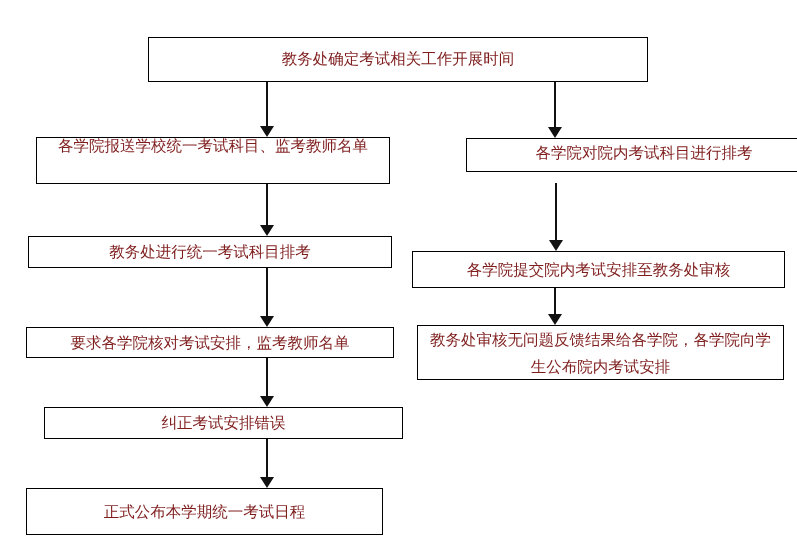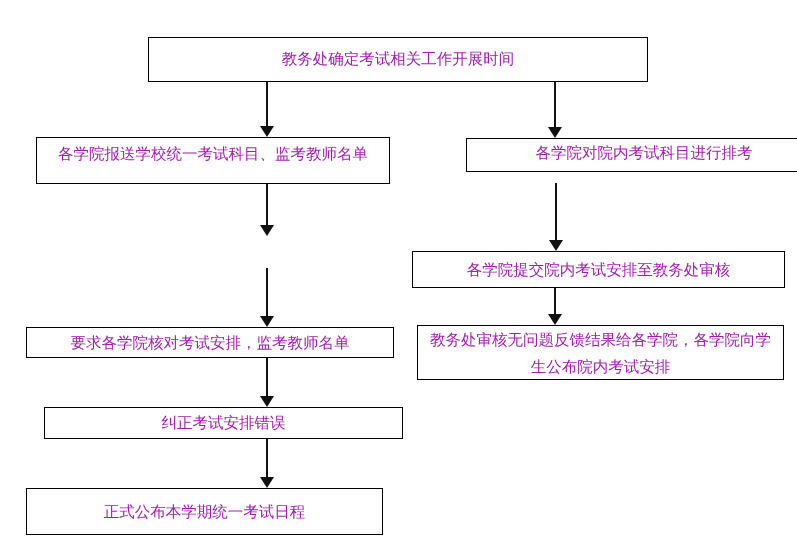--- a/index.html
+++ b/index.html
@@ -6,39 +6,39 @@
     margin: 0;
     padding: 0;
     background: #ffffff;
   }
   .canvas {
     position: relative;
     width: 797px;
     height: 559px;
     background: #ffffff;
     font-family: "Liberation Serif", "DejaVu Serif", serif;
-    color: #a21caf;
+    color: #7f1d1d;
     overflow: hidden;
   }
   
   .fnode {
     position: absolute;
     box-sizing: border-box;
     border: 1.5px solid #000000;
     background: #ffffff;
     display: flex;
     justify-content: center;
     align-items: center;
     text-align: center;
     font-size: 15.5px;
     line-height: 16px;
     letter-spacing: 0;
   }
   #node-start   { left: 148px; top: 37px;  width: 500px; height: 45px; align-items: flex-start; padding-top: 13px; }
-  #node-left-0  { left: 36px;  top: 137px; width: 354px; height: 47px; align-items: flex-start; padding-top: 8px; }
+  #node-left-0  { left: 36px;  top: 137px; width: 354px; height: 47px; align-items: flex-start; }
   #node-left-1  { left: 28px;  top: 236px; width: 364px; height: 32px; }
   #node-left-2  { left: 26px;  top: 327px; width: 368px; height: 31px; }
   #node-left-3  { left: 44px;  top: 407px; width: 359px; height: 32px; }
   #node-left-4  { left: 26px;  top: 488px; width: 357px; height: 47px; }
   #node-right-0 { left: 422px; top: 138px; width: 356px; height: 34px; align-items: flex-start; padding-top: 6px; margin-left: 44px; }
   #node-right-1 { left: 412px; top: 251px; width: 373px; height: 37px; }
   #node-right-2 { left: 417px; top: 325px; width: 367px; height: 55px; line-height: 27px; padding: 4px 10px; }
   
   .arrow {
     position: absolute;
@@ -73,20 +73,21 @@
 </style>
 </head>
 <body>
 
 <div class="canvas">
 
   <div class="fnode" id="node-start">教务处确定考试相关工作开展时间</div>
 
   <div class="fnode" id="node-left-0">各学院报送学校统一考试科目、监考教师名单</div>
 
+  <div class="fnode" id="node-left-1">教务处进行统一考试科目排考</div>
 
   <div class="fnode" id="node-left-2">要求各学院核对考试安排，监考教师名单</div>
 
   <div class="fnode" id="node-left-3">纠正考试安排错误</div>
 
   <div class="fnode" id="node-left-4">正式公布本学期统一考试日程</div>
 
   <div class="fnode" id="node-right-0">各学院对院内考试科目进行排考</div>
 
   <div class="fnode" id="node-right-1">各学院提交院内考试安排至教务处审核</div>

